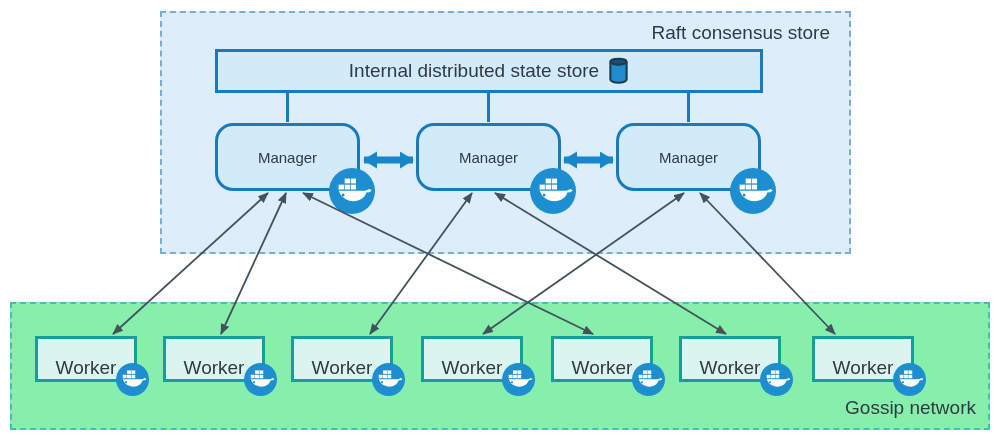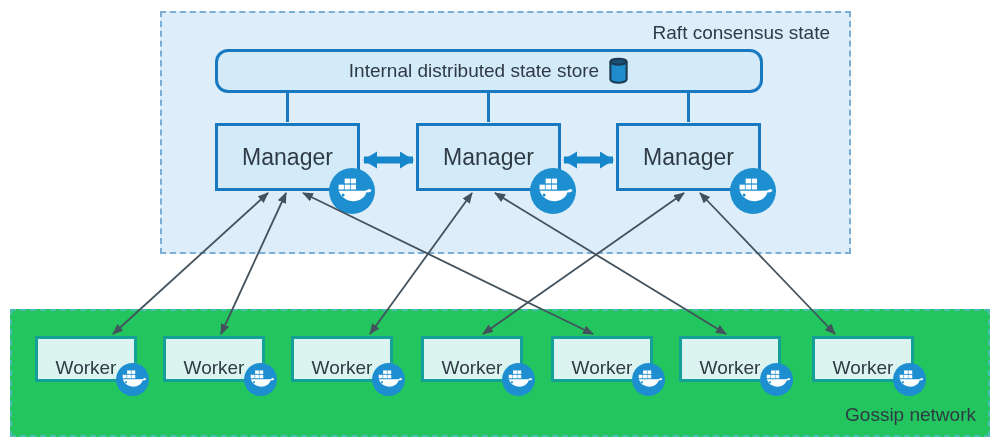--- a/index.html
+++ b/index.html
@@ -3,32 +3,32 @@
 <meta charset="utf-8">
 <style>
   html,body{margin:0;padding:0;background:#ffffff;}
   body{font-family:"Liberation Sans", sans-serif;color:#2f3b44;}
   .stage{position:relative;width:1000px;height:441px;background:#ffffff;overflow:hidden;}
 
   
   .raft-box{position:absolute;left:160px;top:11px;width:687px;height:239px;
     background:#ddeefa;border:2px dashed #7aaed6;z-index:1;}
   .gossip-box{position:absolute;left:10px;top:302px;width:976px;height:124px;
-    background:#22c55e;border:2px dashed #4bbcb4;z-index:1;margin-top:7px;}
+    background:#86efac;border:2px dashed #4bbcb4;z-index:1;}
   .group-label{position:absolute;font-size:19px;color:#2f3b44;white-space:nowrap;}
   .raft-label{top:9px;right:19px;}
   .gossip-label{bottom:9px;right:12px;}
 
   
   .node{position:absolute;display:flex;align-items:center;justify-content:center;z-index:2;box-sizing:border-box;}
   .blue-node{background:#d3eaf8;border:3px solid #1979c0;}
   .teal-node{background:#dcf4f0;border:3px solid #14a098;align-items:flex-end;}
 
-  .store-box{left:215px;top:49px;width:548px;height:44px;gap:9px;font-size:19px;border-radius:13px;}
-  .manager{top:123px;width:145px;height:68px;font-size:23px;}
+  .store-box{left:215px;top:49px;width:548px;height:44px;gap:9px;font-size:19px;}
+  .manager{top:123px;width:145px;height:68px;font-size:15px;border-radius:18px;}
   .m1{left:215px;} .m2{left:416px;} .m3{left:616px;}
   .worker{top:336px;width:102px;height:46px;font-size:19px;}
   .w1{left:35px;} .w2{left:163px;} .w3{left:291px;} .w4{left:421px;}
   .w5{left:551px;} .w6{left:679px;} .w7{left:812px;}
 
   
   .badge{position:absolute;border-radius:50%;background:#1d8fd1;z-index:4;
     display:flex;align-items:center;justify-content:center;}
   .badge-lg{width:46px;height:46px;right:-18px;bottom:-26px;}
   .badge-sm{width:33px;height:33px;right:-15px;bottom:-17px;}
@@ -38,21 +38,21 @@
   .overlay{position:absolute;left:0;top:0;width:1000px;height:441px;z-index:3;pointer-events:none;}
 
   .db-icon svg{display:block;}
 </style>
 </head>
 <body>
 
 <div class="stage">
 
   <div class="raft-box">
-    <div class="group-label raft-label">Raft consensus state</div>
+    <div class="group-label raft-label">Raft consensus store</div>
   </div>
 
   <div class="gossip-box">
     <div class="group-label gossip-label">Gossip network</div>
   </div>
 
   <div class="node blue-node store-box">
     <span>Internal distributed state store</span>
     <span class="db-icon">
       <svg viewBox="0 0 22 29" width="21" height="28" aria-hidden="true">

